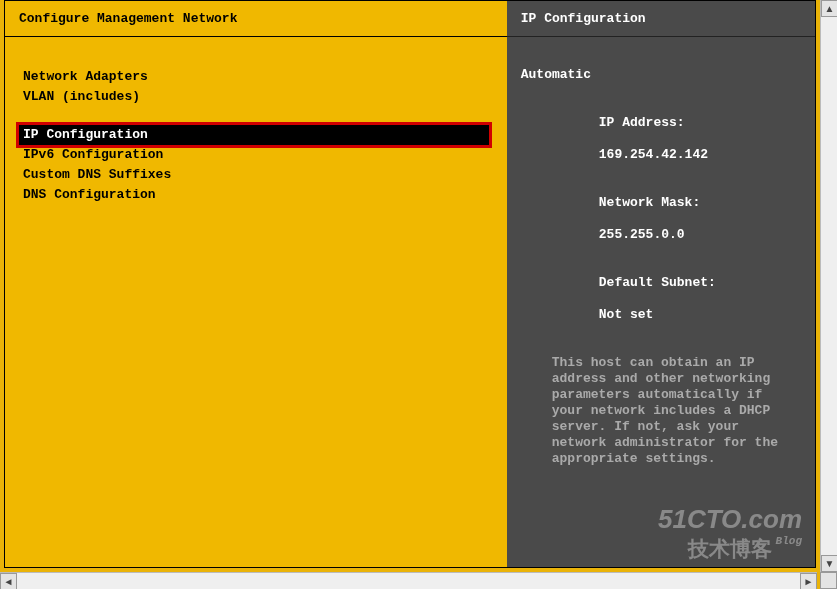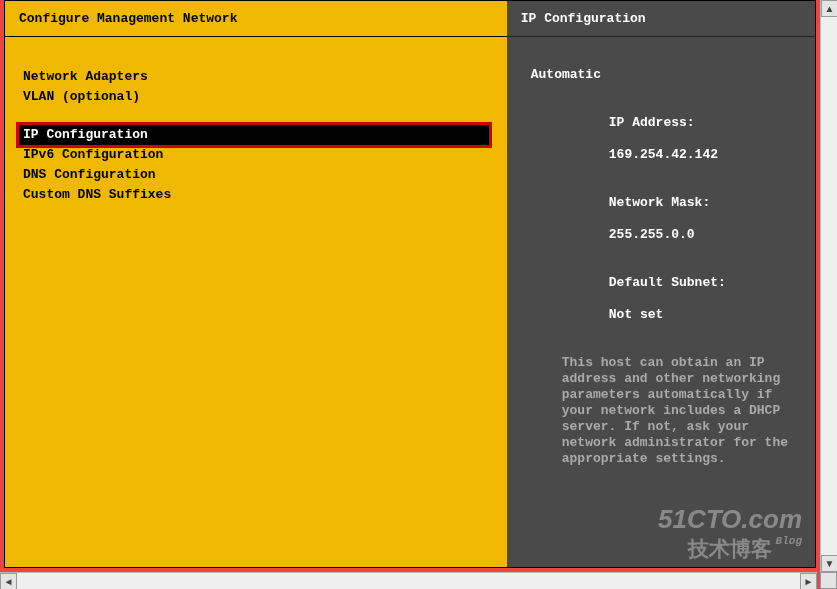--- a/index.html
+++ b/index.html
@@ -2,21 +2,21 @@
 <html><head>
 <meta charset="utf-8">
 <style>
   * { box-sizing: border-box; margin: 0; padding: 0; }
   html, body { width: 837px; height: 589px; overflow: hidden; font-family: "Courier New", monospace; font-weight: bold; font-size: 13px; }
 
   .viewport {
     position: relative;
     width: 837px;
     height: 589px;
-    background: #ef4444;
+    background: #eab308;
   }
 
   .scroll-region {
     position: absolute;
     left: 4px;
     top: 0;
     width: 812px;
     height: 568px;
     display: flex;
     border: 1px solid #000;
@@ -66,21 +66,21 @@
     position: relative;
   }
   .right-header {
     height: 36px;
     color: #fff;
     padding: 10px 14px;
     border-bottom: 1px solid #222;
   }
   .right-body {
     flex: 1;
-    padding: 30px 14px 10px 24px;
+    padding: 30px 14px 10px 14px;
     color: #fff;
   }
   .status-line { white-space: pre; line-height: 16px; }
   .spacer { height: 16px; }
   .desc {
     color: #aaaaaa;
     line-height: 16px;
     white-space: pre-wrap;
     margin-left: 31px;
   }
@@ -138,27 +138,27 @@
 
 <div class="viewport">
 
   <div class="scroll-region">
 
     <div class="left-panel">
       <div class="left-header">Configure Management Network</div>
       <div class="left-body">
         <div class="group-a">
           <div class="menu-row">Network Adapters</div>
-          <div class="menu-row">VLAN (optional)</div>
+          <div class="menu-row">VLAN (includes)</div>
         </div>
         <div class="group-b">
           <div class="menu-row selected">IP Configuration</div>
           <div class="menu-row">IPv6 Configuration</div>
+          <div class="menu-row">Custom DNS Suffixes</div>
           <div class="menu-row">DNS Configuration</div>
-          <div class="menu-row">Custom DNS Suffixes</div>
         </div>
       </div>
     </div>
 
     <div class="right-panel">
       <div class="right-header">IP Configuration</div>
       <div class="right-body">
         <div class="status-line">Automatic</div>
         <div class="spacer"></div>
         <div class="status-line">

